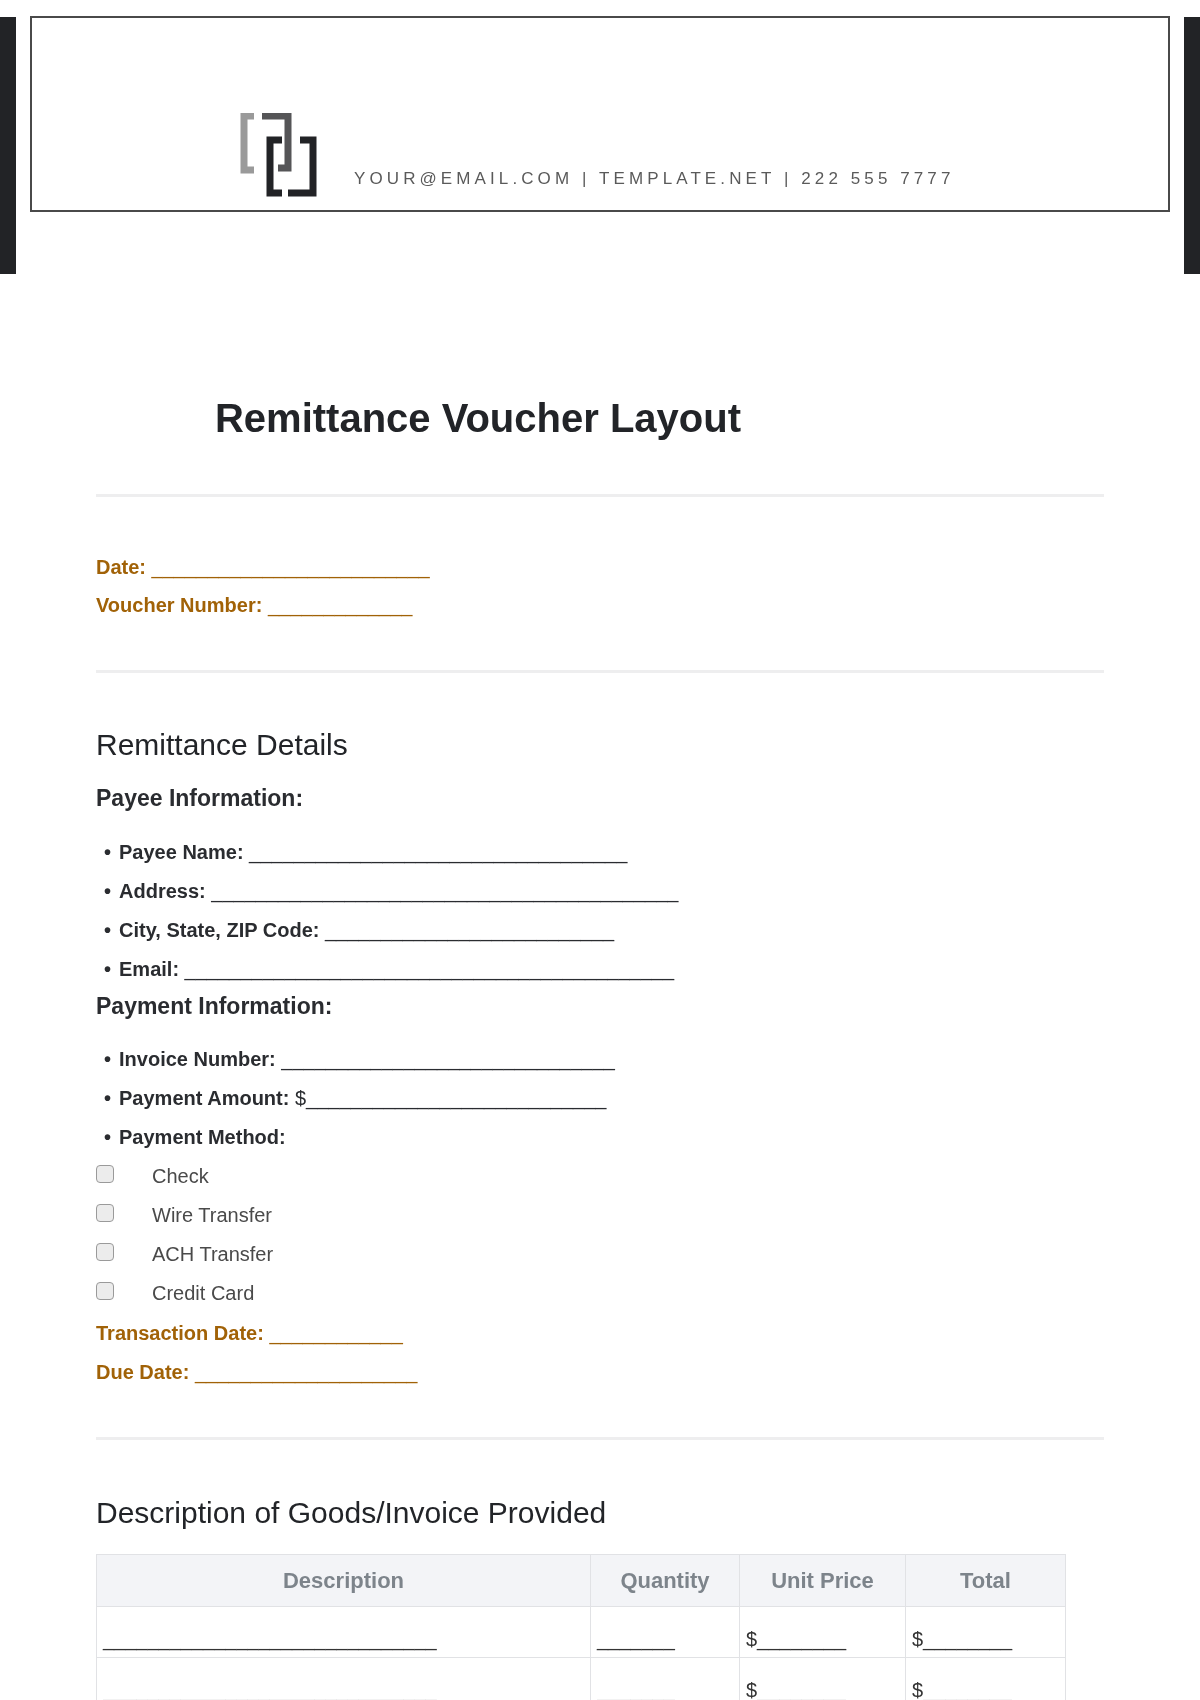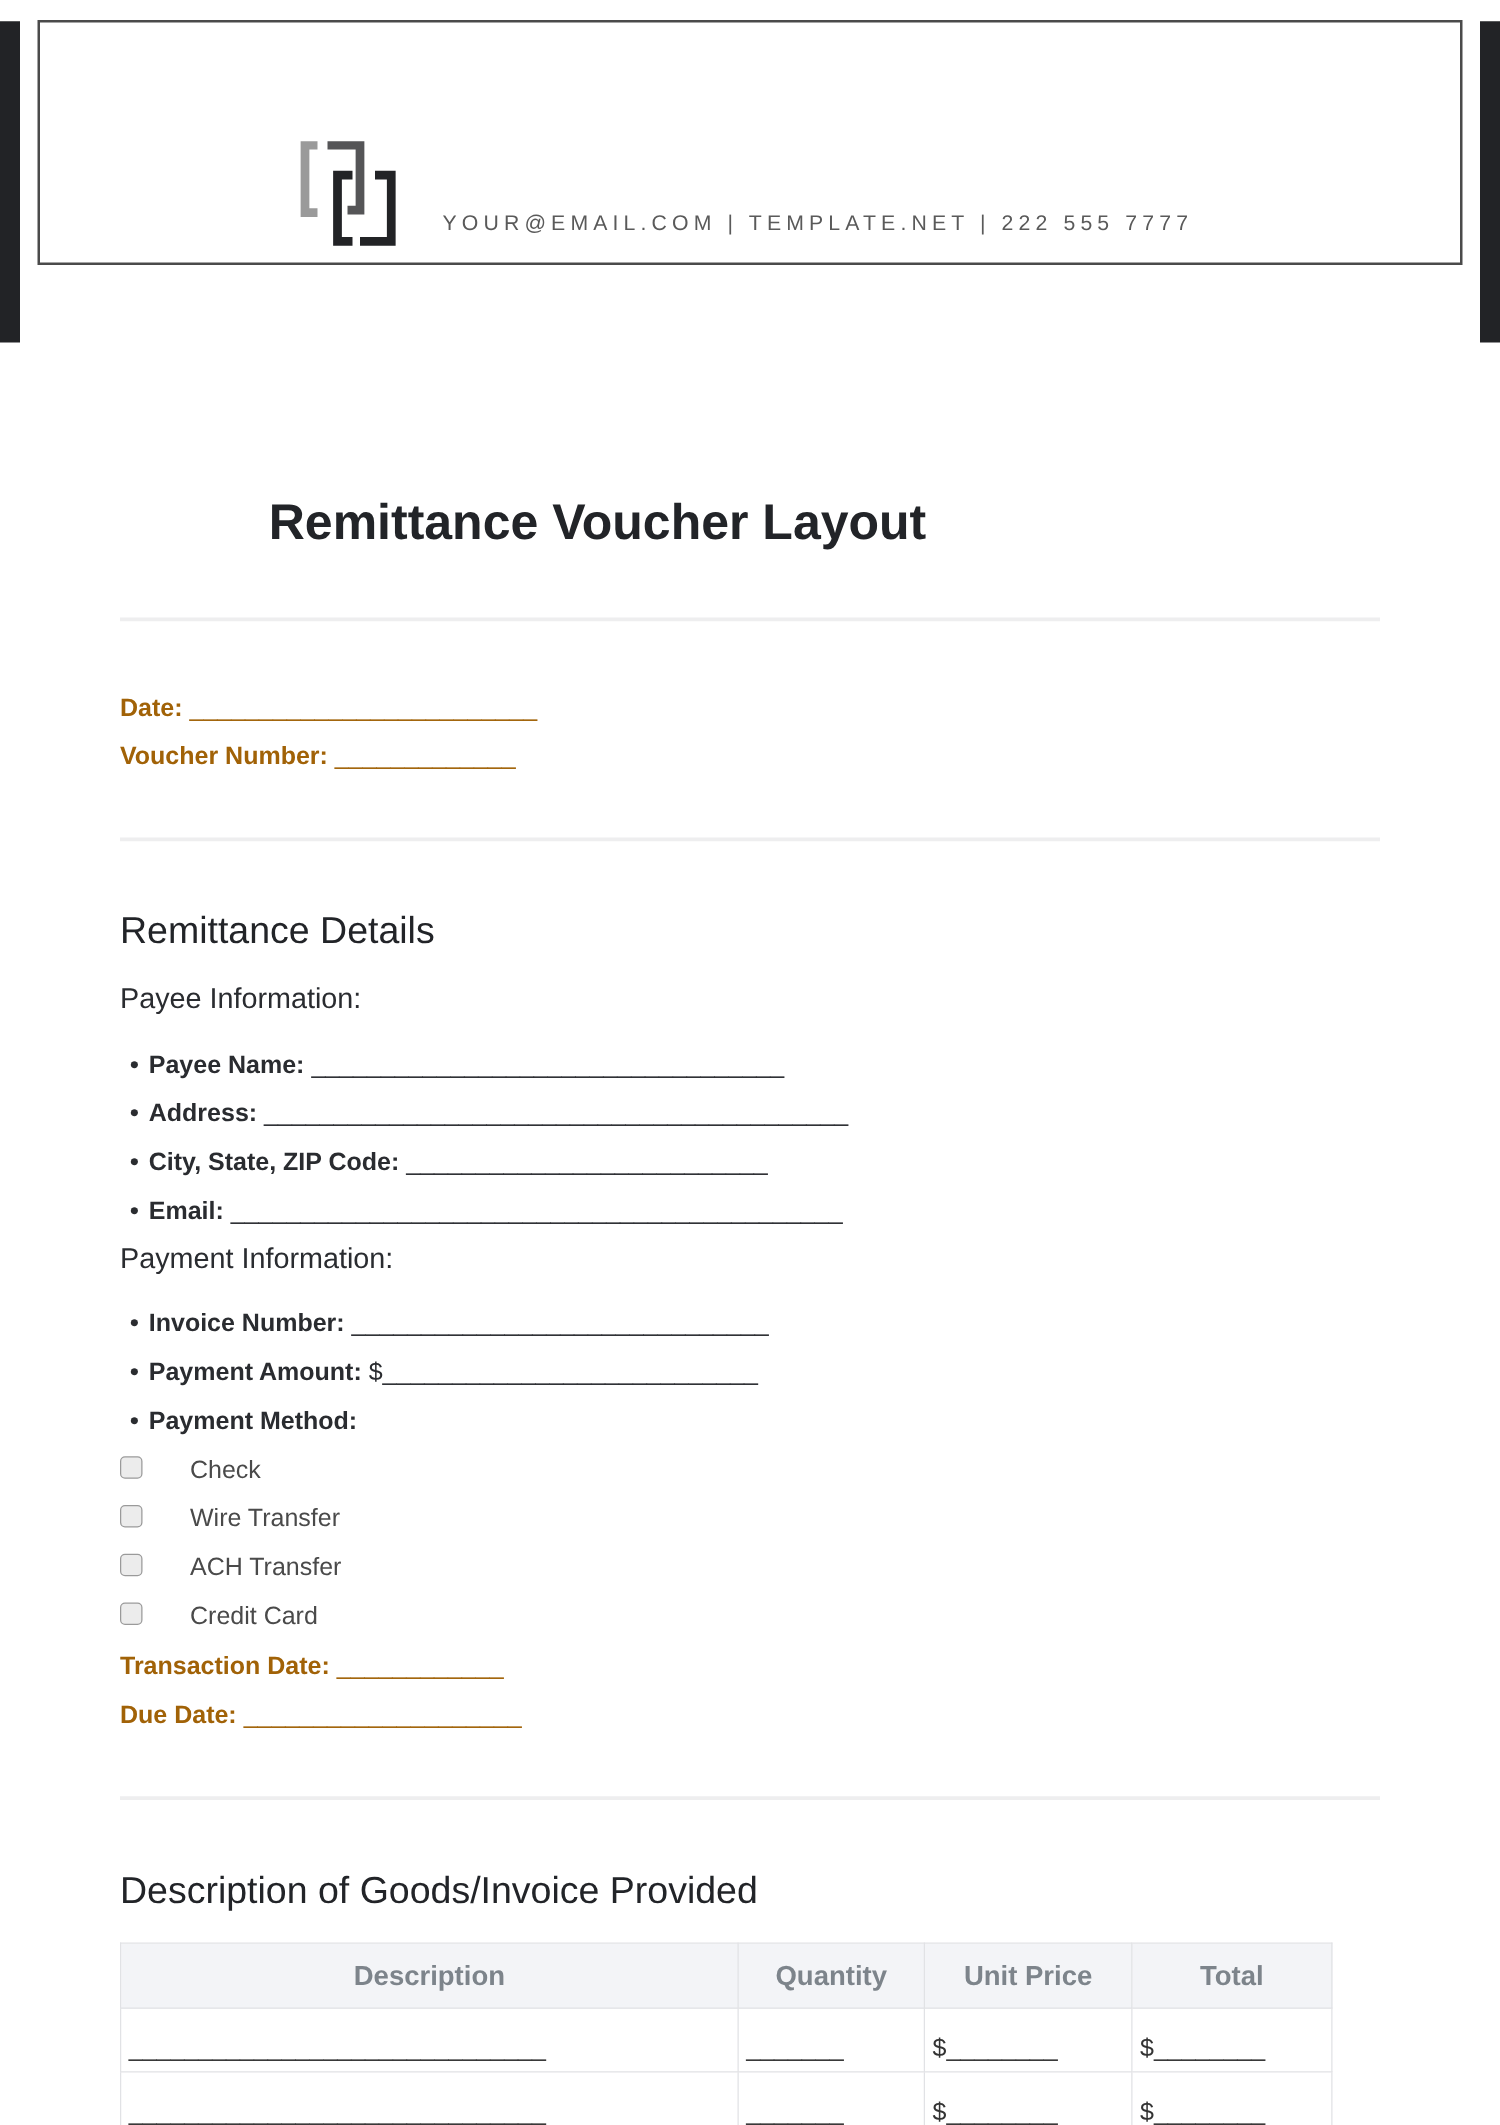--- a/index.html
+++ b/index.html
@@ -22,21 +22,21 @@
 
     .title {
       position: absolute; left: 0; width: 956px; top: 396px; text-align: center;
       font-size: 40px; font-weight: bold; color: #222428;
     }
     .divider { position: absolute; left: 96px; width: 1008px; height: 3px; background: #eeeeef; }
 
     .line { position: absolute; left: 96px; font-size: 20px; font-weight: bold; white-space: nowrap; color: #a16207; }
     .line .fill { font-weight: normal; }
     .h2 { position: absolute; left: 96px; font-size: 30px; font-weight: normal; color: #222428; white-space: nowrap; }
-    .h3 { position: absolute; left: 96px; font-size: 23px; font-weight: normal; color: #2a2c30; white-space: nowrap; }
+    .h3 { position: absolute; left: 96px; font-size: 23px; font-weight: bold; color: #2a2c30; white-space: nowrap; }
     .bullet { position: absolute; left: 104px; font-size: 20px; font-weight: bold; color: #2a2c30; white-space: nowrap; }
     .bullet .dot { margin-right: 8px; }
     .bullet .fill { font-weight: normal; }
 
     .check-row { position: absolute; left: 96px; display: flex; align-items: center; white-space: nowrap; }
     .checkbox {
       width: 18px; height: 18px; border: 1.5px solid #9a9a9a; border-radius: 4px;
       background: #ececec; margin-right: 12px; margin-top: -6px;
     }
     .check-label { font-size: 20px; color: #4a4a4a; margin-left: 26px; }

